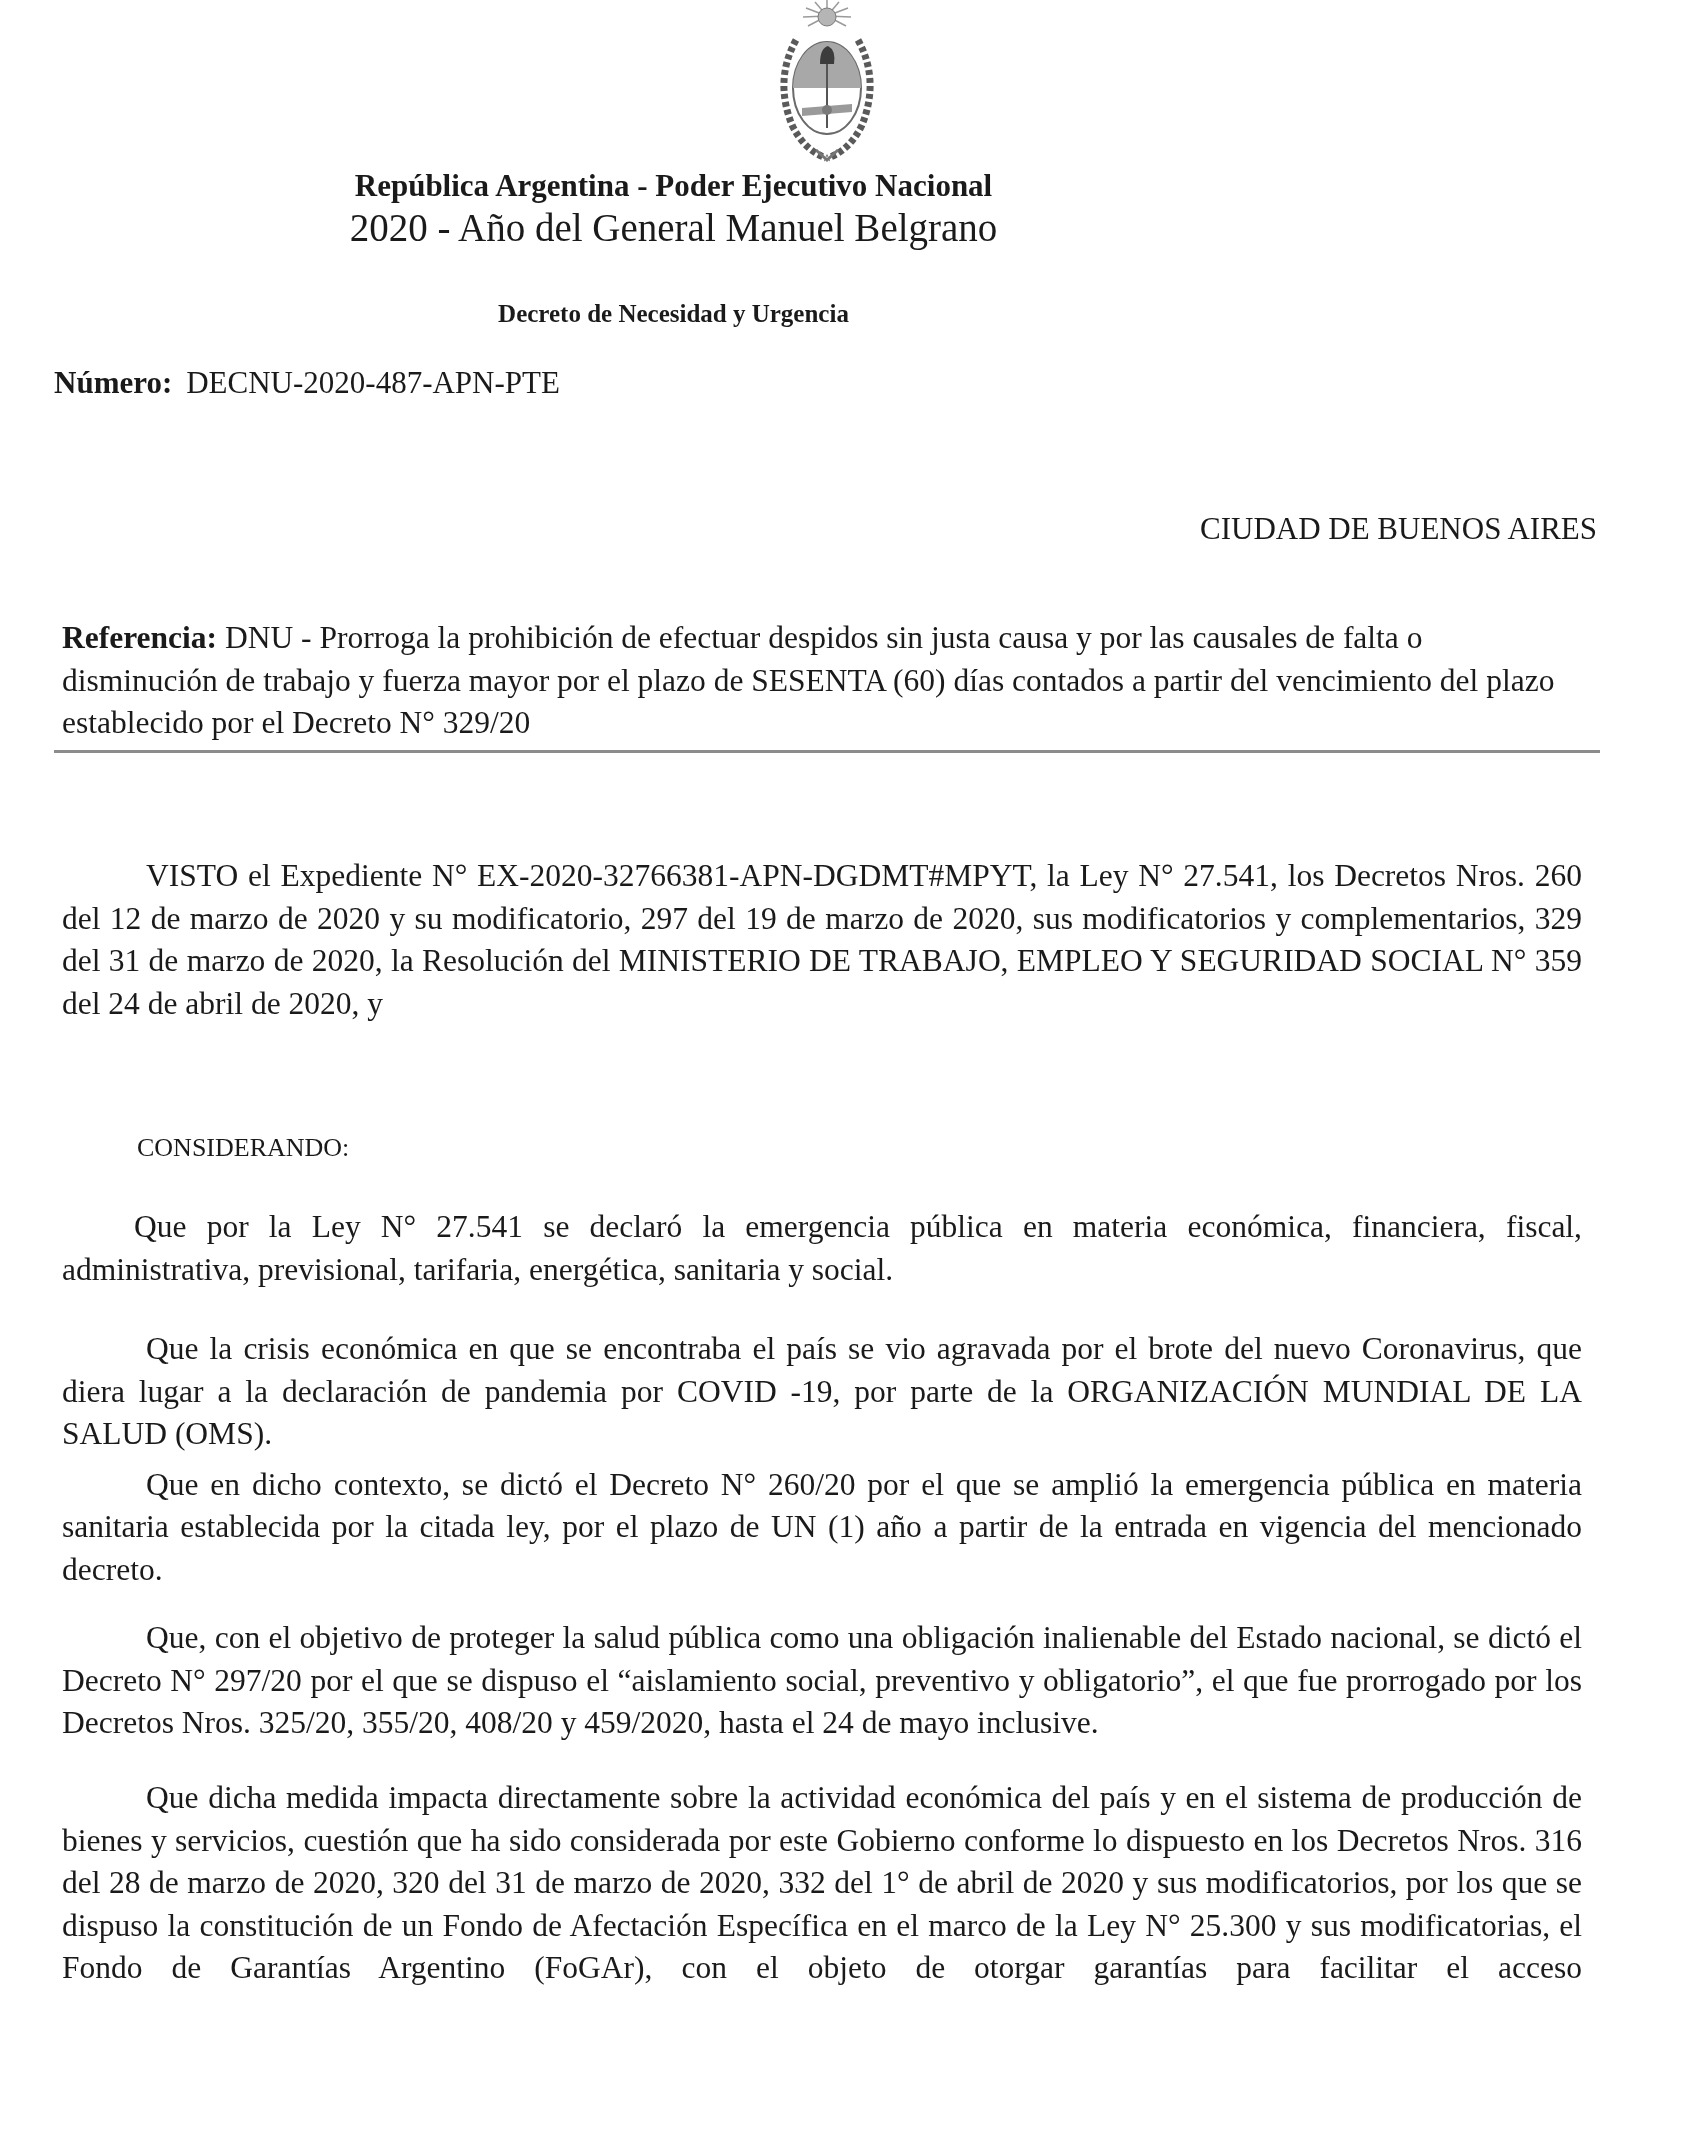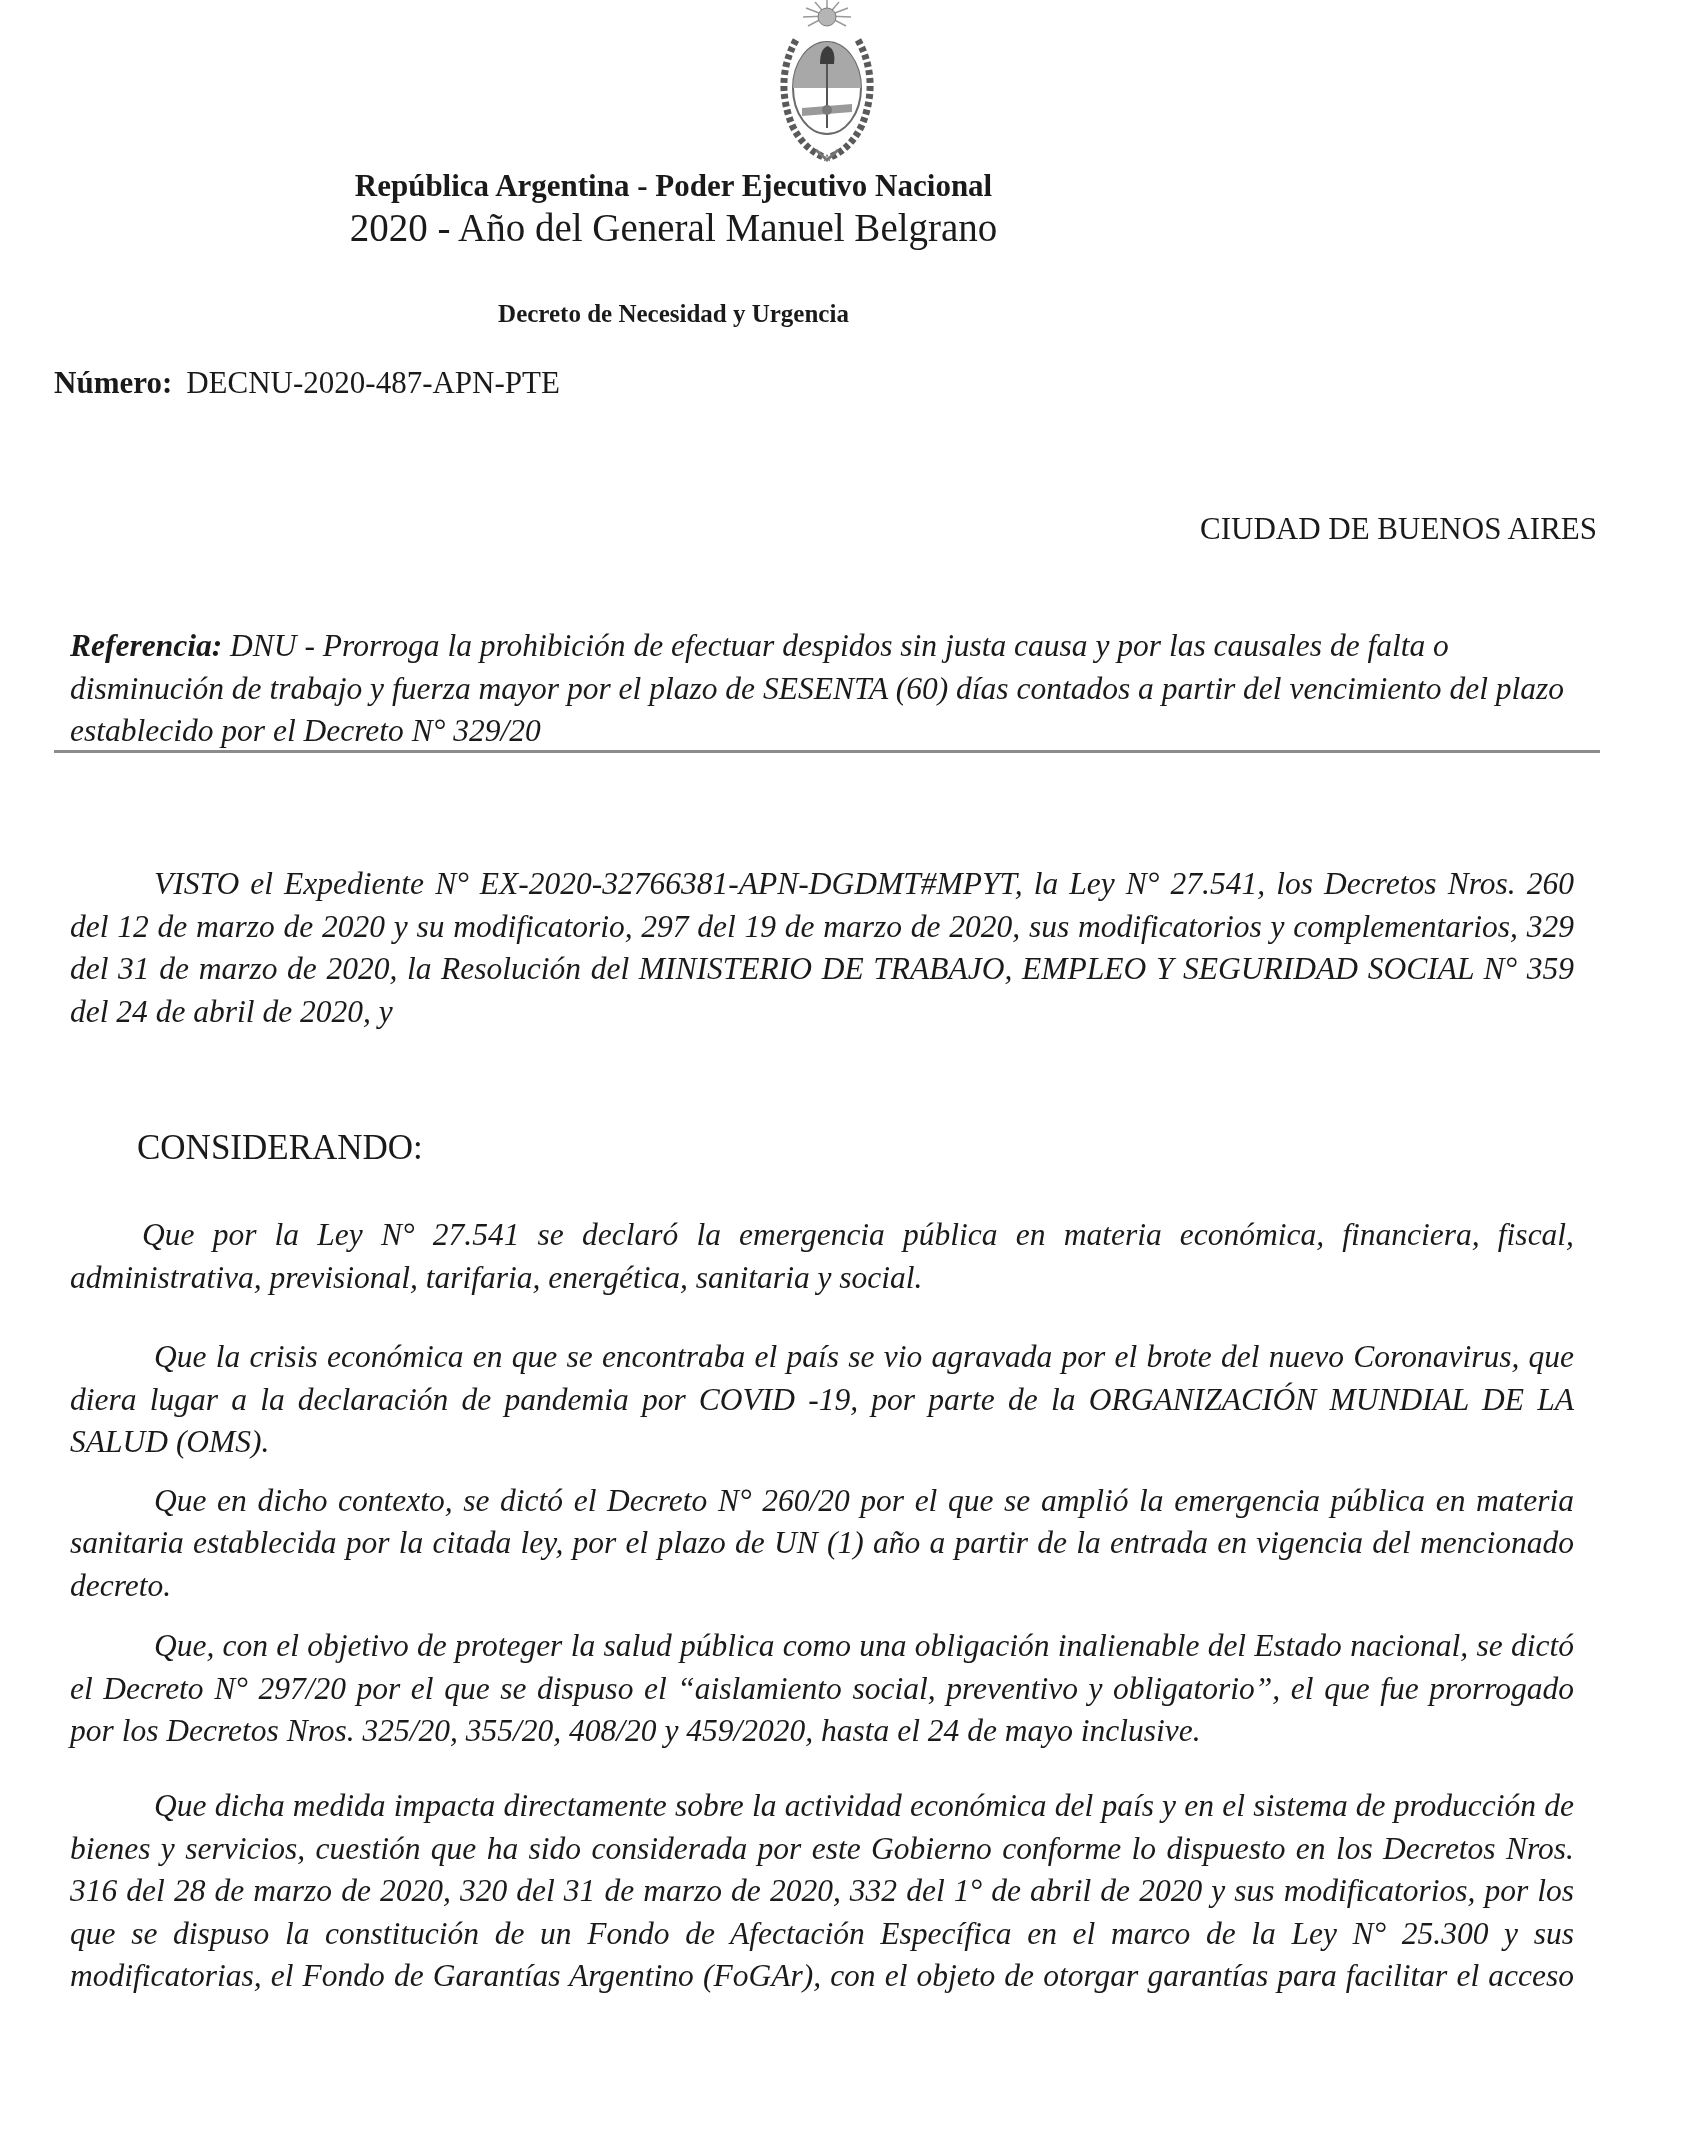--- a/index.html
+++ b/index.html
@@ -11,27 +11,27 @@
   .abs { position: absolute; }
   .crest { left: 768px; top: 0px; width: 118px; height: 165px; }
   .center { left: 0; width: 1347px; text-align: center; }
   .h1 { top: 166px; font-size: 31px; font-weight: bold; line-height: 40px; }
   .h2 { top: 208px; font-size: 39px; line-height: 40px; }
   .h3 { top: 294px; font-size: 25px; font-weight: bold; line-height: 40px; }
   .numero { left: 54px; top: 363px; font-size: 31px; line-height: 40px; white-space: nowrap; }
   .numero b { font-weight: bold; margin-right: 14px; }
   .place { right: 90px; top: 474px; font-size: 31px; line-height: 47px; text-align: right; margin-top: 31px; }
   .body-block { left: 54px; width: 1536px; font-size: 31.5px; line-height: 42.6px; text-align: justify; }
-  .body-block p { margin: 16px; font-style: italic; }
+  .body-block p { margin: 8px; }
   .ref { top: 609px; text-align: left; }
   .ref b { font-weight: bold; }
   .rule { left: 54px; top: 750px; width: 1546px; height: 3px; background: #8c8c8c; }
   .visto { top: 847px; }
   .visto p { text-indent: 84px; }
-  .considerando { left: 137px; top: 1127px; font-size: 35px; line-height: 42.6px; }
+  .considerando { left: 137px; top: 1127px; font-size: 26px; line-height: 42.6px; }
   .q1 { top: 1198px; }
   .q1 p { text-indent: 72px; }
   .q2 { top: 1320px; }
   .q2 p { text-indent: 84px; }
   .q4 { top: 1609px; }
   .q4 p { text-indent: 84px; }
   .q5 { top: 1769px; }
   .q5 p { text-indent: 84px; }
   .last-line-justify { text-align-last: justify; }
 </style>

